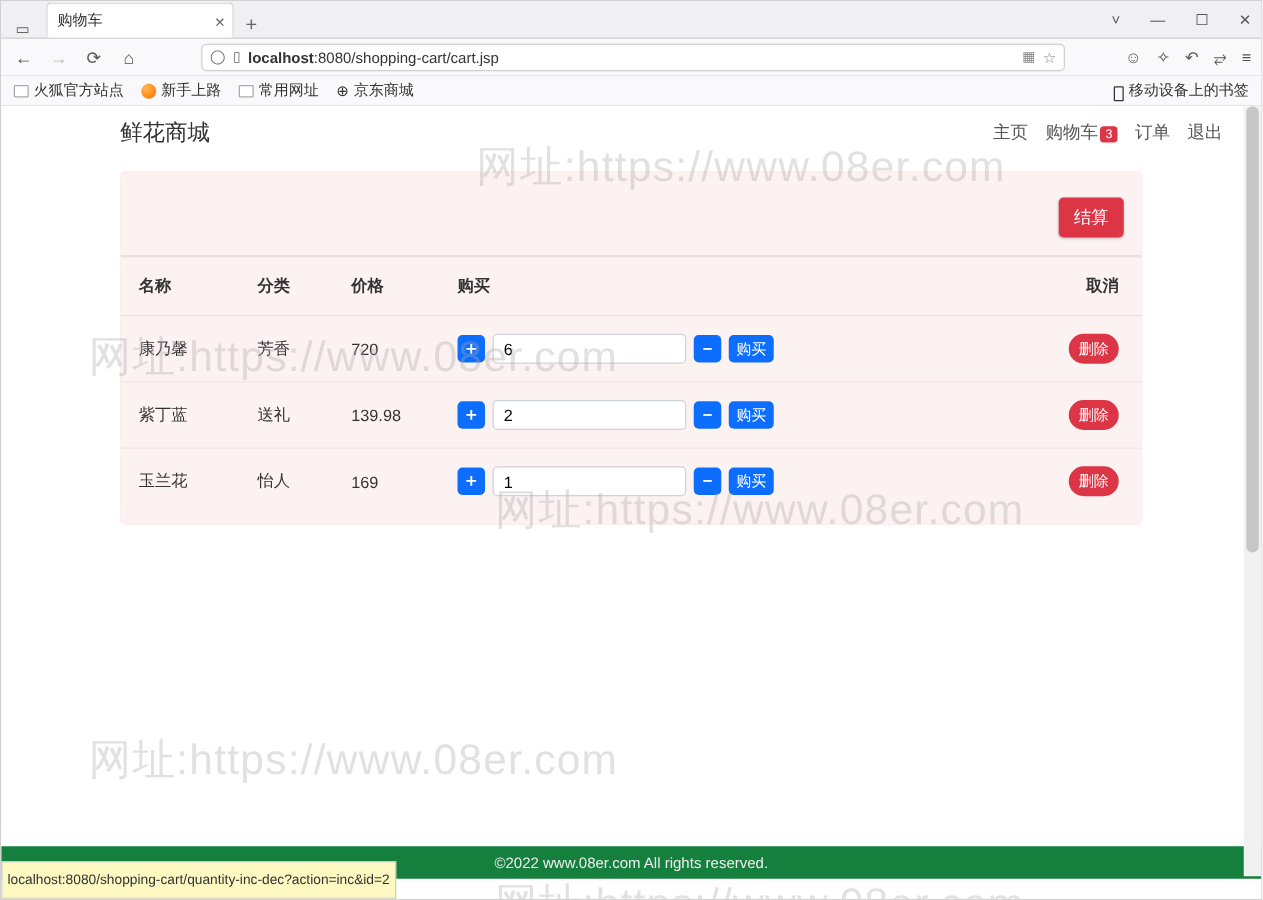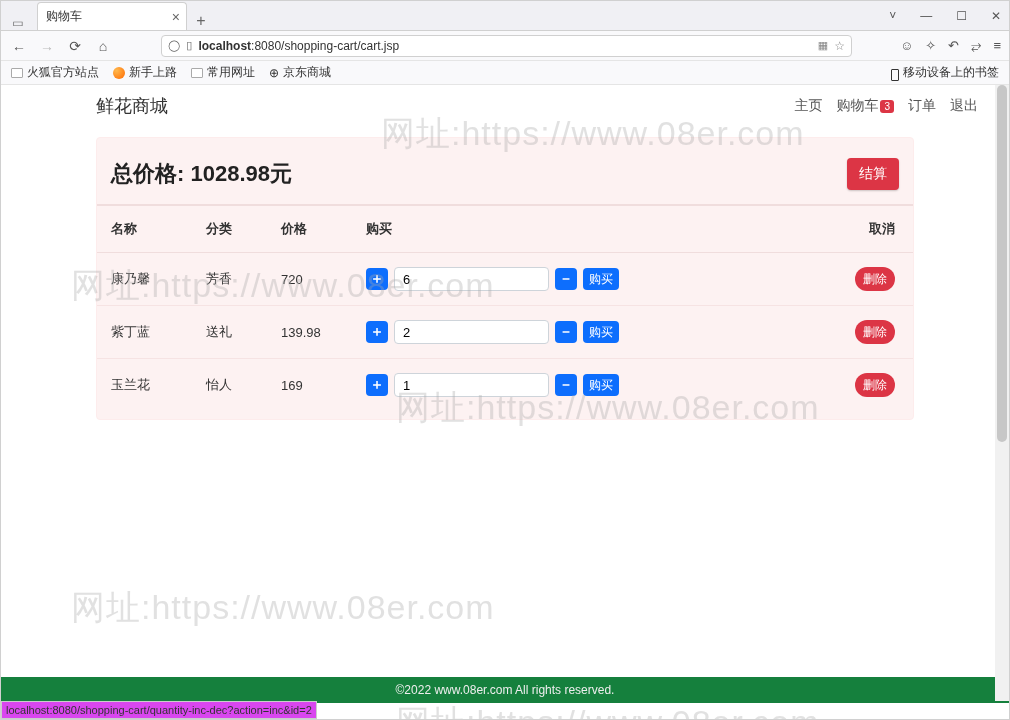--- a/index.html
+++ b/index.html
@@ -62,21 +62,21 @@
 .btn-buy { height:22px; padding:0 6px; }
 .btn-del { height:24px; padding:12px 8px; font-size:12px;border-radius:12px;}
 .qtycell { display:flex; align-items:center; gap:6px; }
 .qtyinput { width:155px; height:24px; border:1px solid #ced4da; border-radius:4px; padding:0 8px; font-size:13px; background:#fff;}
 
 
 .wm { position:absolute; font-size:34px; font-weight:400; color:rgba(170,170,170,0.35); white-space:nowrap; pointer-events:none; letter-spacing:1px;margin-top:20px;}
 
 
 .footer { position:absolute; bottom:16px; left:0; right:0; height:26px; background:#15803d; color:#eee; font-size:12px; display:flex; align-items:center; justify-content:center;}
-.statusbar { position:absolute; bottom:0; left:0; height:18px; padding:0 4px; background:#d946ef; border:1px solid #ccc; font-size:11px; color:#333; display:flex; align-items:center;}
+.statusbar { position:absolute; bottom:0; left:0; height:30px; padding:0 4px; background:#fef9c3; border:1px solid #ccc; font-size:11px; color:#333; display:flex; align-items:center;}
 
 
 .vscroll { position:absolute; right:0; top:0; width:14px; height:calc(100% - 18px); background:#f1f1f1;}
 .vscroll .thumb { position:absolute; left:2px; right:2px; top:0; height:58%; background:#c7c7c7; border-radius:6px;}
 </style>
 </head>
 <body>
 
 <div class="chrome">
 
@@ -152,21 +152,20 @@
       <div class="navright">
         <a>主页</a>
         <a><span>购物车</span><span class="badge">3</span></a>
         <a>订单</a>
         <a>退出</a>
       </div>
     </div>
 
     <div class="card">
       <div class="cardhead">
-        <div class="totalprice">总价格: 1028.98元</div>
         <button class="checkout">结算</button>
       </div>
       <table>
         <thead>
           <tr>
             <th class="col-name">名称</th>
             <th class="col-cat">分类</th>
             <th class="col-price">价格</th>
             <th class="col-buy">购买</th>
             <th class="col-cancel">取消</th>

